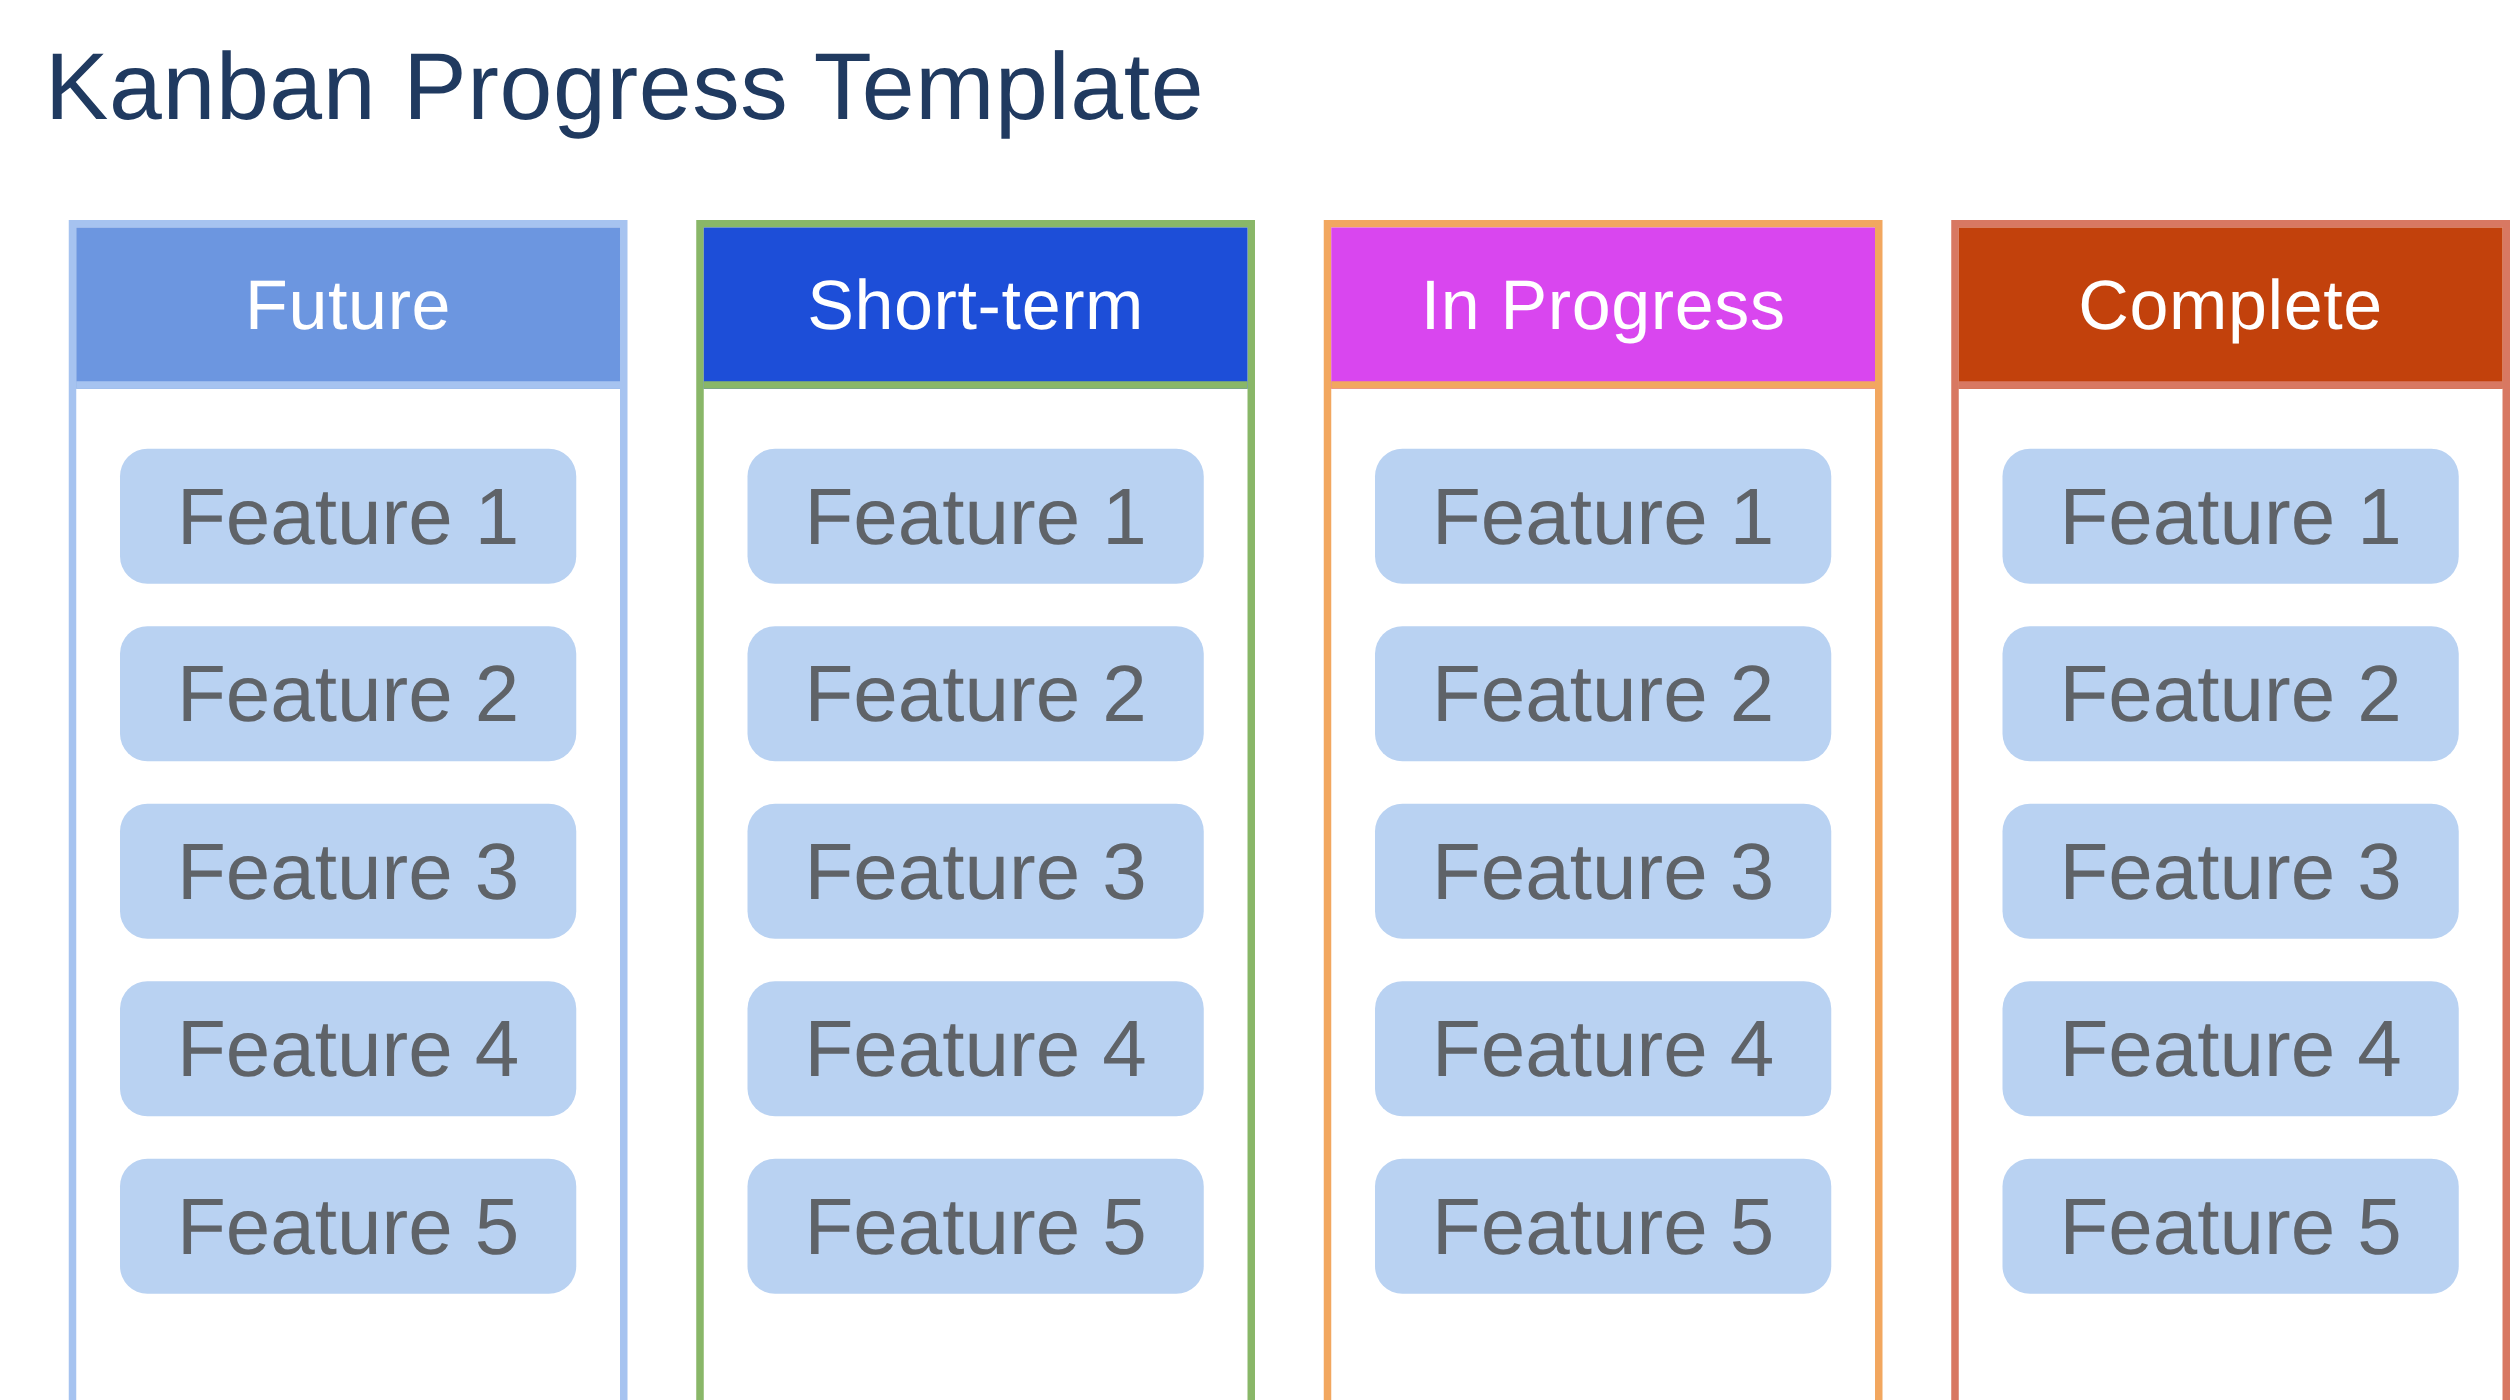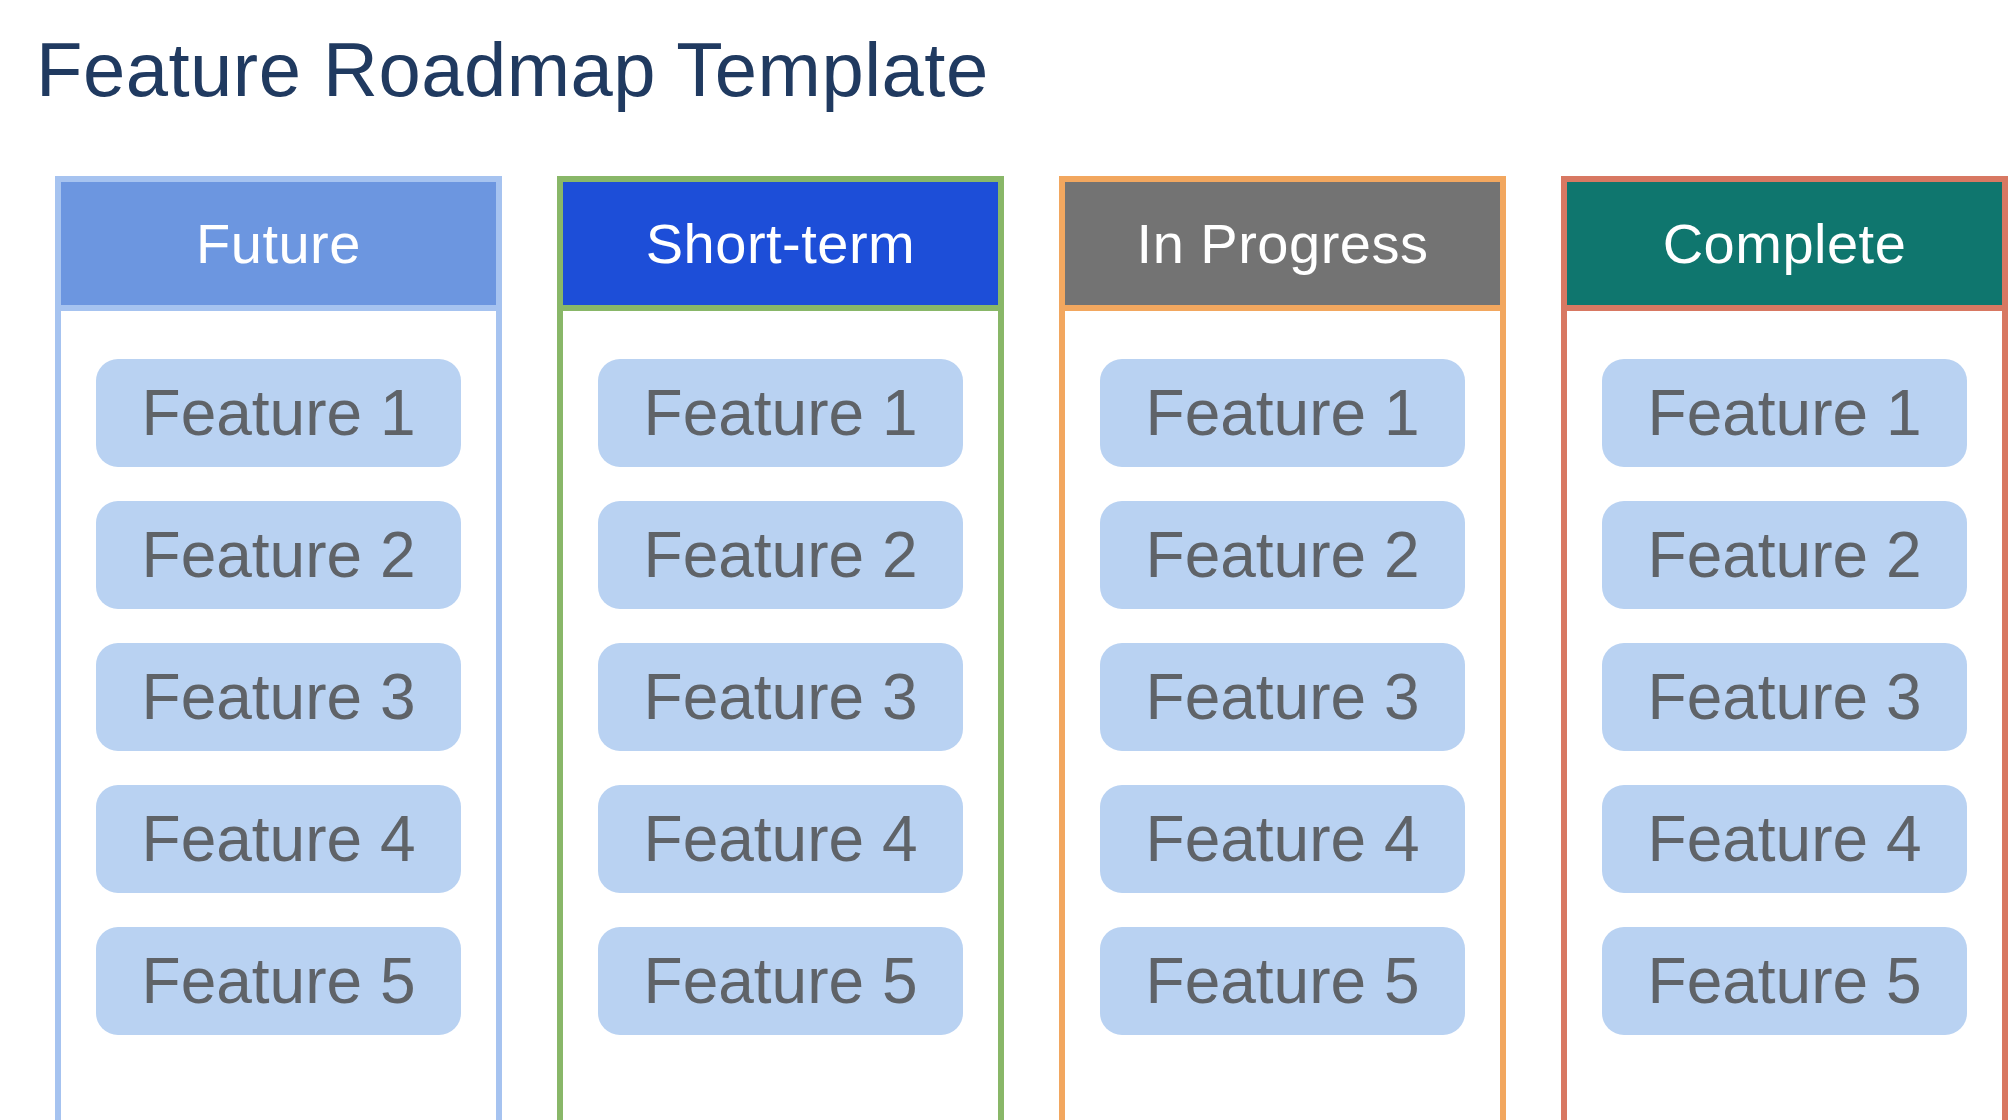--- a/index.html
+++ b/index.html
@@ -62,21 +62,21 @@
     justify-content: center;
     color: var(--card-text, #5f6368);
     font-size: 64px;
     font-weight: 400;
     cursor: pointer;
   }
 </style>
 </head>
 <body style="background: rgb(255, 255, 255);">
 
-<h1 class="page-title">Feature Roadmap Template</h1>
+<h1 class="page-title">Kanban Progress Template</h1>
 
 <div class="board">
 
   <div class="kanban-column" style="border-color: rgb(166, 195, 240);">
     <div class="col-header" style="background: rgb(108, 150, 224); border-bottom-color: rgb(166, 195, 240);">Future</div>
     <div class="card-list">
       <div class="kanban-card">Feature 1</div>
       <div class="kanban-card">Feature 2</div>
       <div class="kanban-card">Feature 3</div>
       <div class="kanban-card">Feature 4</div>
@@ -89,32 +89,32 @@
     <div class="card-list">
       <div class="kanban-card">Feature 1</div>
       <div class="kanban-card">Feature 2</div>
       <div class="kanban-card">Feature 3</div>
       <div class="kanban-card">Feature 4</div>
       <div class="kanban-card">Feature 5</div>
     </div>
   </div>
 
   <div class="kanban-column" style="border-color: rgb(242, 167, 95);">
-    <div class="col-header" style="background: #737373; border-bottom-color: rgb(242, 167, 95);">In Progress</div>
+    <div class="col-header" style="background: #d946ef; border-bottom-color: rgb(242, 167, 95);">In Progress</div>
     <div class="card-list">
       <div class="kanban-card">Feature 1</div>
       <div class="kanban-card">Feature 2</div>
       <div class="kanban-card">Feature 3</div>
       <div class="kanban-card">Feature 4</div>
       <div class="kanban-card">Feature 5</div>
     </div>
   </div>
 
   <div class="kanban-column" style="border-color: rgb(216, 120, 98);">
-    <div class="col-header" style="background: #0f766e; border-bottom-color: rgb(216, 120, 98);">Complete</div>
+    <div class="col-header" style="background: #c2410c; border-bottom-color: rgb(216, 120, 98);">Complete</div>
     <div class="card-list">
       <div class="kanban-card">Feature 1</div>
       <div class="kanban-card">Feature 2</div>
       <div class="kanban-card">Feature 3</div>
       <div class="kanban-card">Feature 4</div>
       <div class="kanban-card">Feature 5</div>
     </div>
   </div>
 
 </div>

